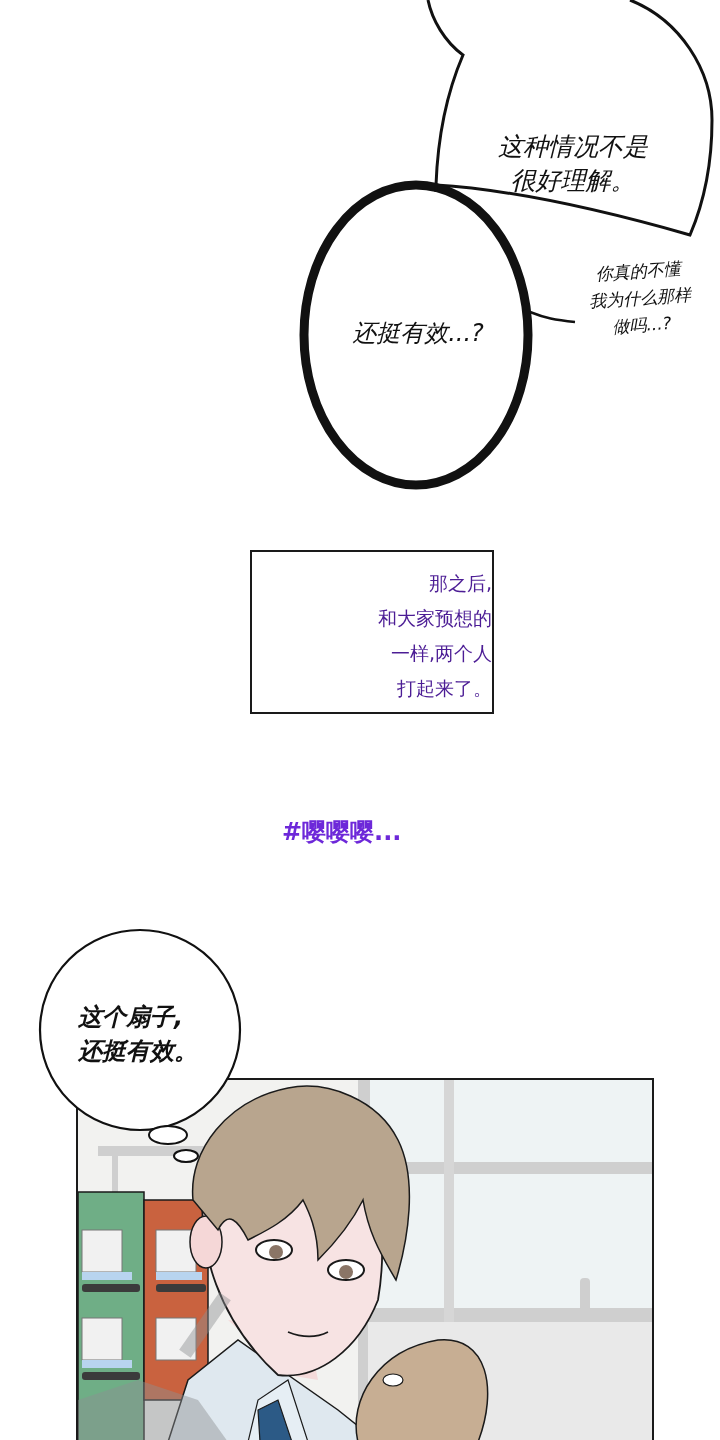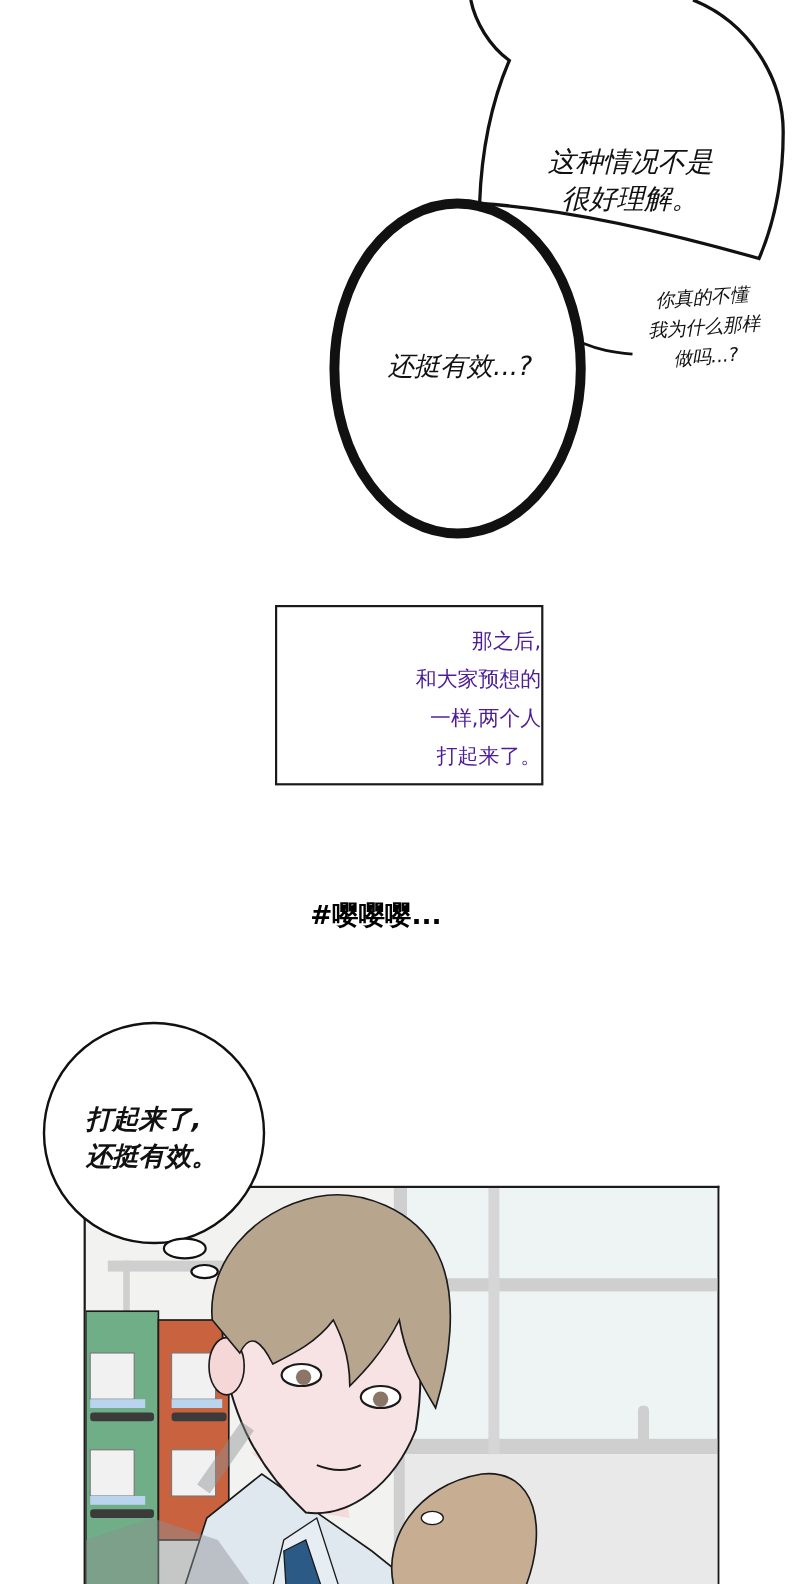--- a/index.html
+++ b/index.html
@@ -4,21 +4,21 @@
 <style>
   html, body { margin: 0; padding: 0; background: #ffffff; }
   body { width: 720px; height: 1440px; position: relative; overflow: hidden;
          font-family: "DejaVu Sans", "Liberation Sans", sans-serif; color: #111; }
   .abs { position: absolute; }
   .bubble-text { position: absolute; text-align: center; font-weight: 500; line-height: 1.32; white-space: pre-line; font-style: italic; }
   .caption-box { position: absolute; left: 250px; top: 550px; width: 244px; height: 164px;
                  border: 2.5px solid #1a1a1a; background: #fff; box-sizing: border-box; }
   .caption-text { position: absolute; left: 0; right: 0; top: 14px; text-align: right;
                   font-size: 19px; line-height: 35px; white-space: pre-line; color: #4c1d95; }
-  .sfx { position: absolute; left: 282px; top: 816px; font-size: 24px; font-weight: bold; color: #000000; }
+  .sfx { position: absolute; left: 282px; top: 816px; font-size: 24px; font-weight: bold; color: #6d28d9; }
   .panel { position: absolute; left: 76px; top: 1078px; width: 578px; height: 362px;
            border: 2px solid #1a1a1a; border-bottom: none; box-sizing: border-box; overflow: hidden; background: #f4f4f2; }
 </style>
 </head>
 <body>
 
 <svg class="abs" style="left:0;top:0" width="720" height="560" viewBox="0 0 720 560">
 
   <path d="M428,0 C432,20 445,42 463,55 C448,90 438,130 436,185
            C520,190 620,215 690,235 C705,200 712,160 712,120
@@ -115,14 +115,14 @@
       <rect x="120" y="210" width="14" height="70" transform="rotate(35 127 245)"></rect>
     </g>
   </svg>
 </div>
 
 <svg class="abs" style="left:30px;top:925px" width="220" height="240" viewBox="0 0 220 240">
   <circle cx="110" cy="105" r="100" fill="#fff" stroke="#111" stroke-width="2.2"></circle>
   <ellipse cx="138" cy="210" rx="19" ry="9" fill="#fff" stroke="#111" stroke-width="2"></ellipse>
   <ellipse cx="156" cy="231" rx="12" ry="6" fill="#fff" stroke="#111" stroke-width="2"></ellipse>
 </svg>
-<div class="bubble-text" style="left:60px;top:1000px;width:160px;font-size:24px;font-weight:bold;line-height:34px;text-align:left;padding-left:18px;">打起来了,
+<div class="bubble-text" style="left:60px;top:1000px;width:160px;font-size:24px;font-weight:bold;line-height:34px;text-align:left;padding-left:18px;">这个扇子,
 还挺有效。</div>
 
 </body></html>

